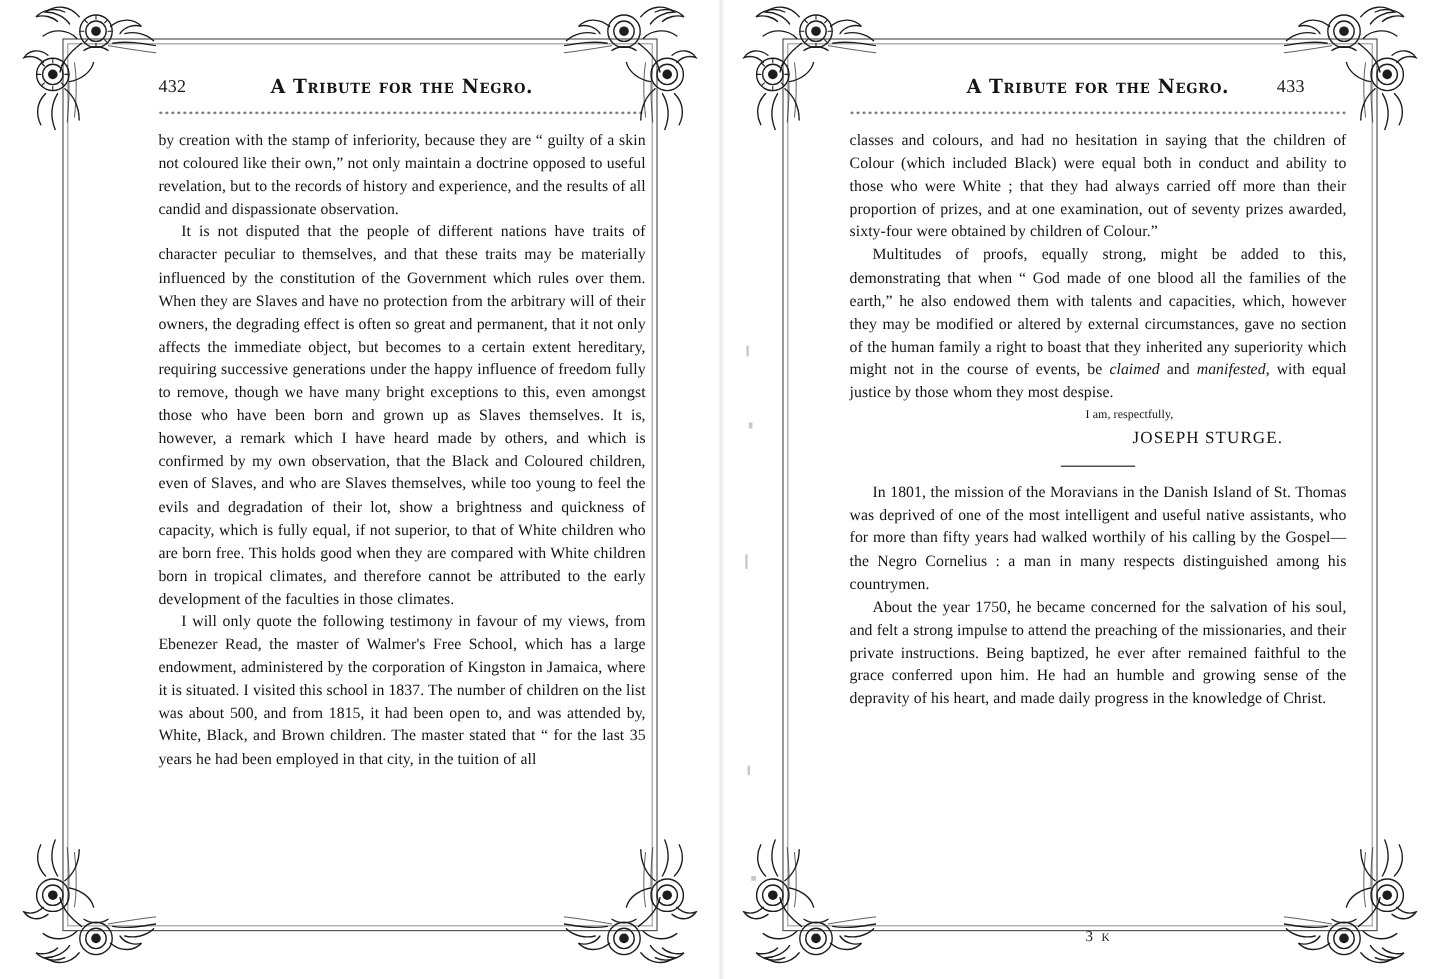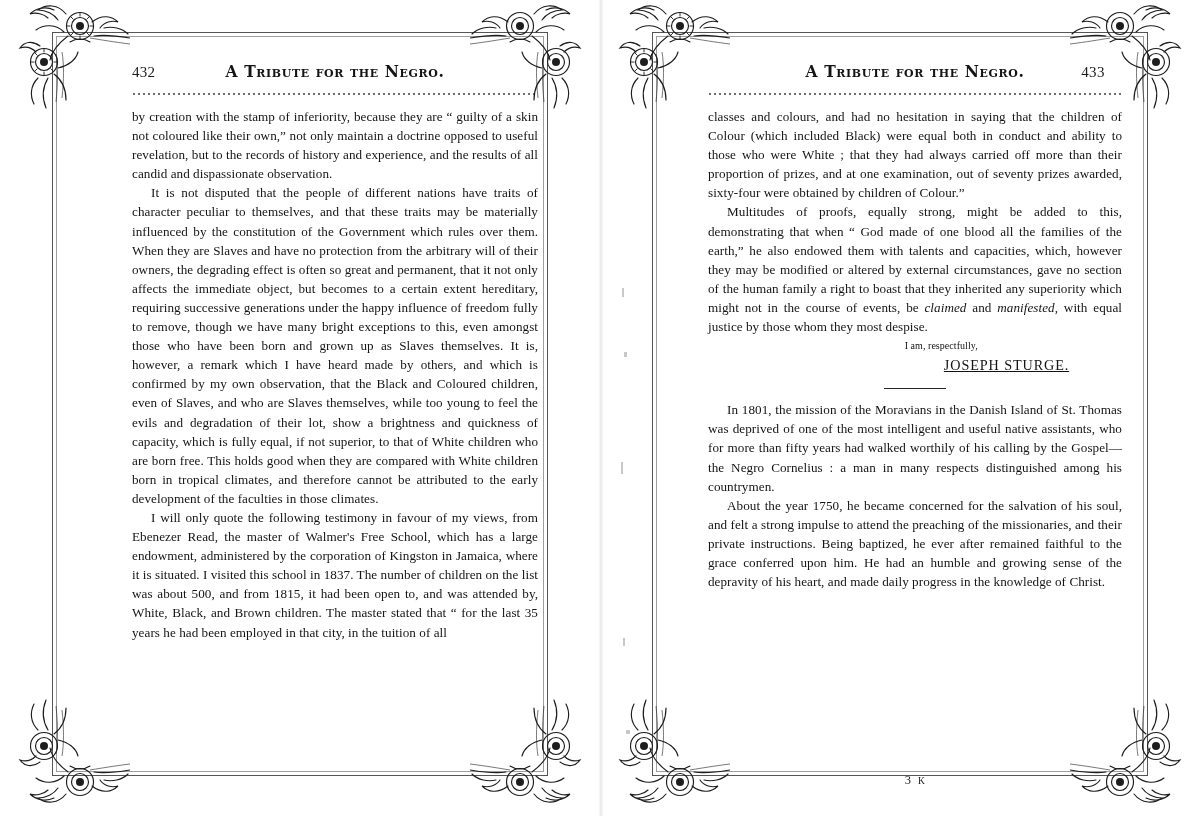--- a/index.html
+++ b/index.html
@@ -109,21 +109,21 @@
     position: relative;
   }
   .folio {
     font-family: "Liberation Serif", "DejaVu Serif", serif;
     font-size: 15px;
     color: #1a1a1a;
     letter-spacing: 0.3px;
     width: 58px;
     flex: none;
   }
-  .folio.right-side { text-align: center; order: 3; }
+  .folio.right-side { text-align: left; order: 3; }
   .head-title {
     flex: 1;
     text-align: center;
     font-family: "DejaVu Serif", "Liberation Serif", serif;
     font-size: 15.5px;
     font-weight: bold;
     color: #141414;
     letter-spacing: 0.6px;
     font-variant: small-caps;
     transform: scaleY(1.06);
@@ -163,21 +163,20 @@
     font-size: 10px;
     line-height: 19.1px;
   }
   .sig-name {
     margin: 0 0 0 0;
     text-indent: 0;
     padding-left: 52%;
     font-size: 14.2px;
     line-height: 20px;
     letter-spacing: 0.9px;
-    text-decoration: underline;
   }
 
   .section-divider {
     width: 62px;
     height: 0;
     border-top: 1.6px solid #272727;
     margin: 13px auto 11px auto;
   }
 
   .section-head {

